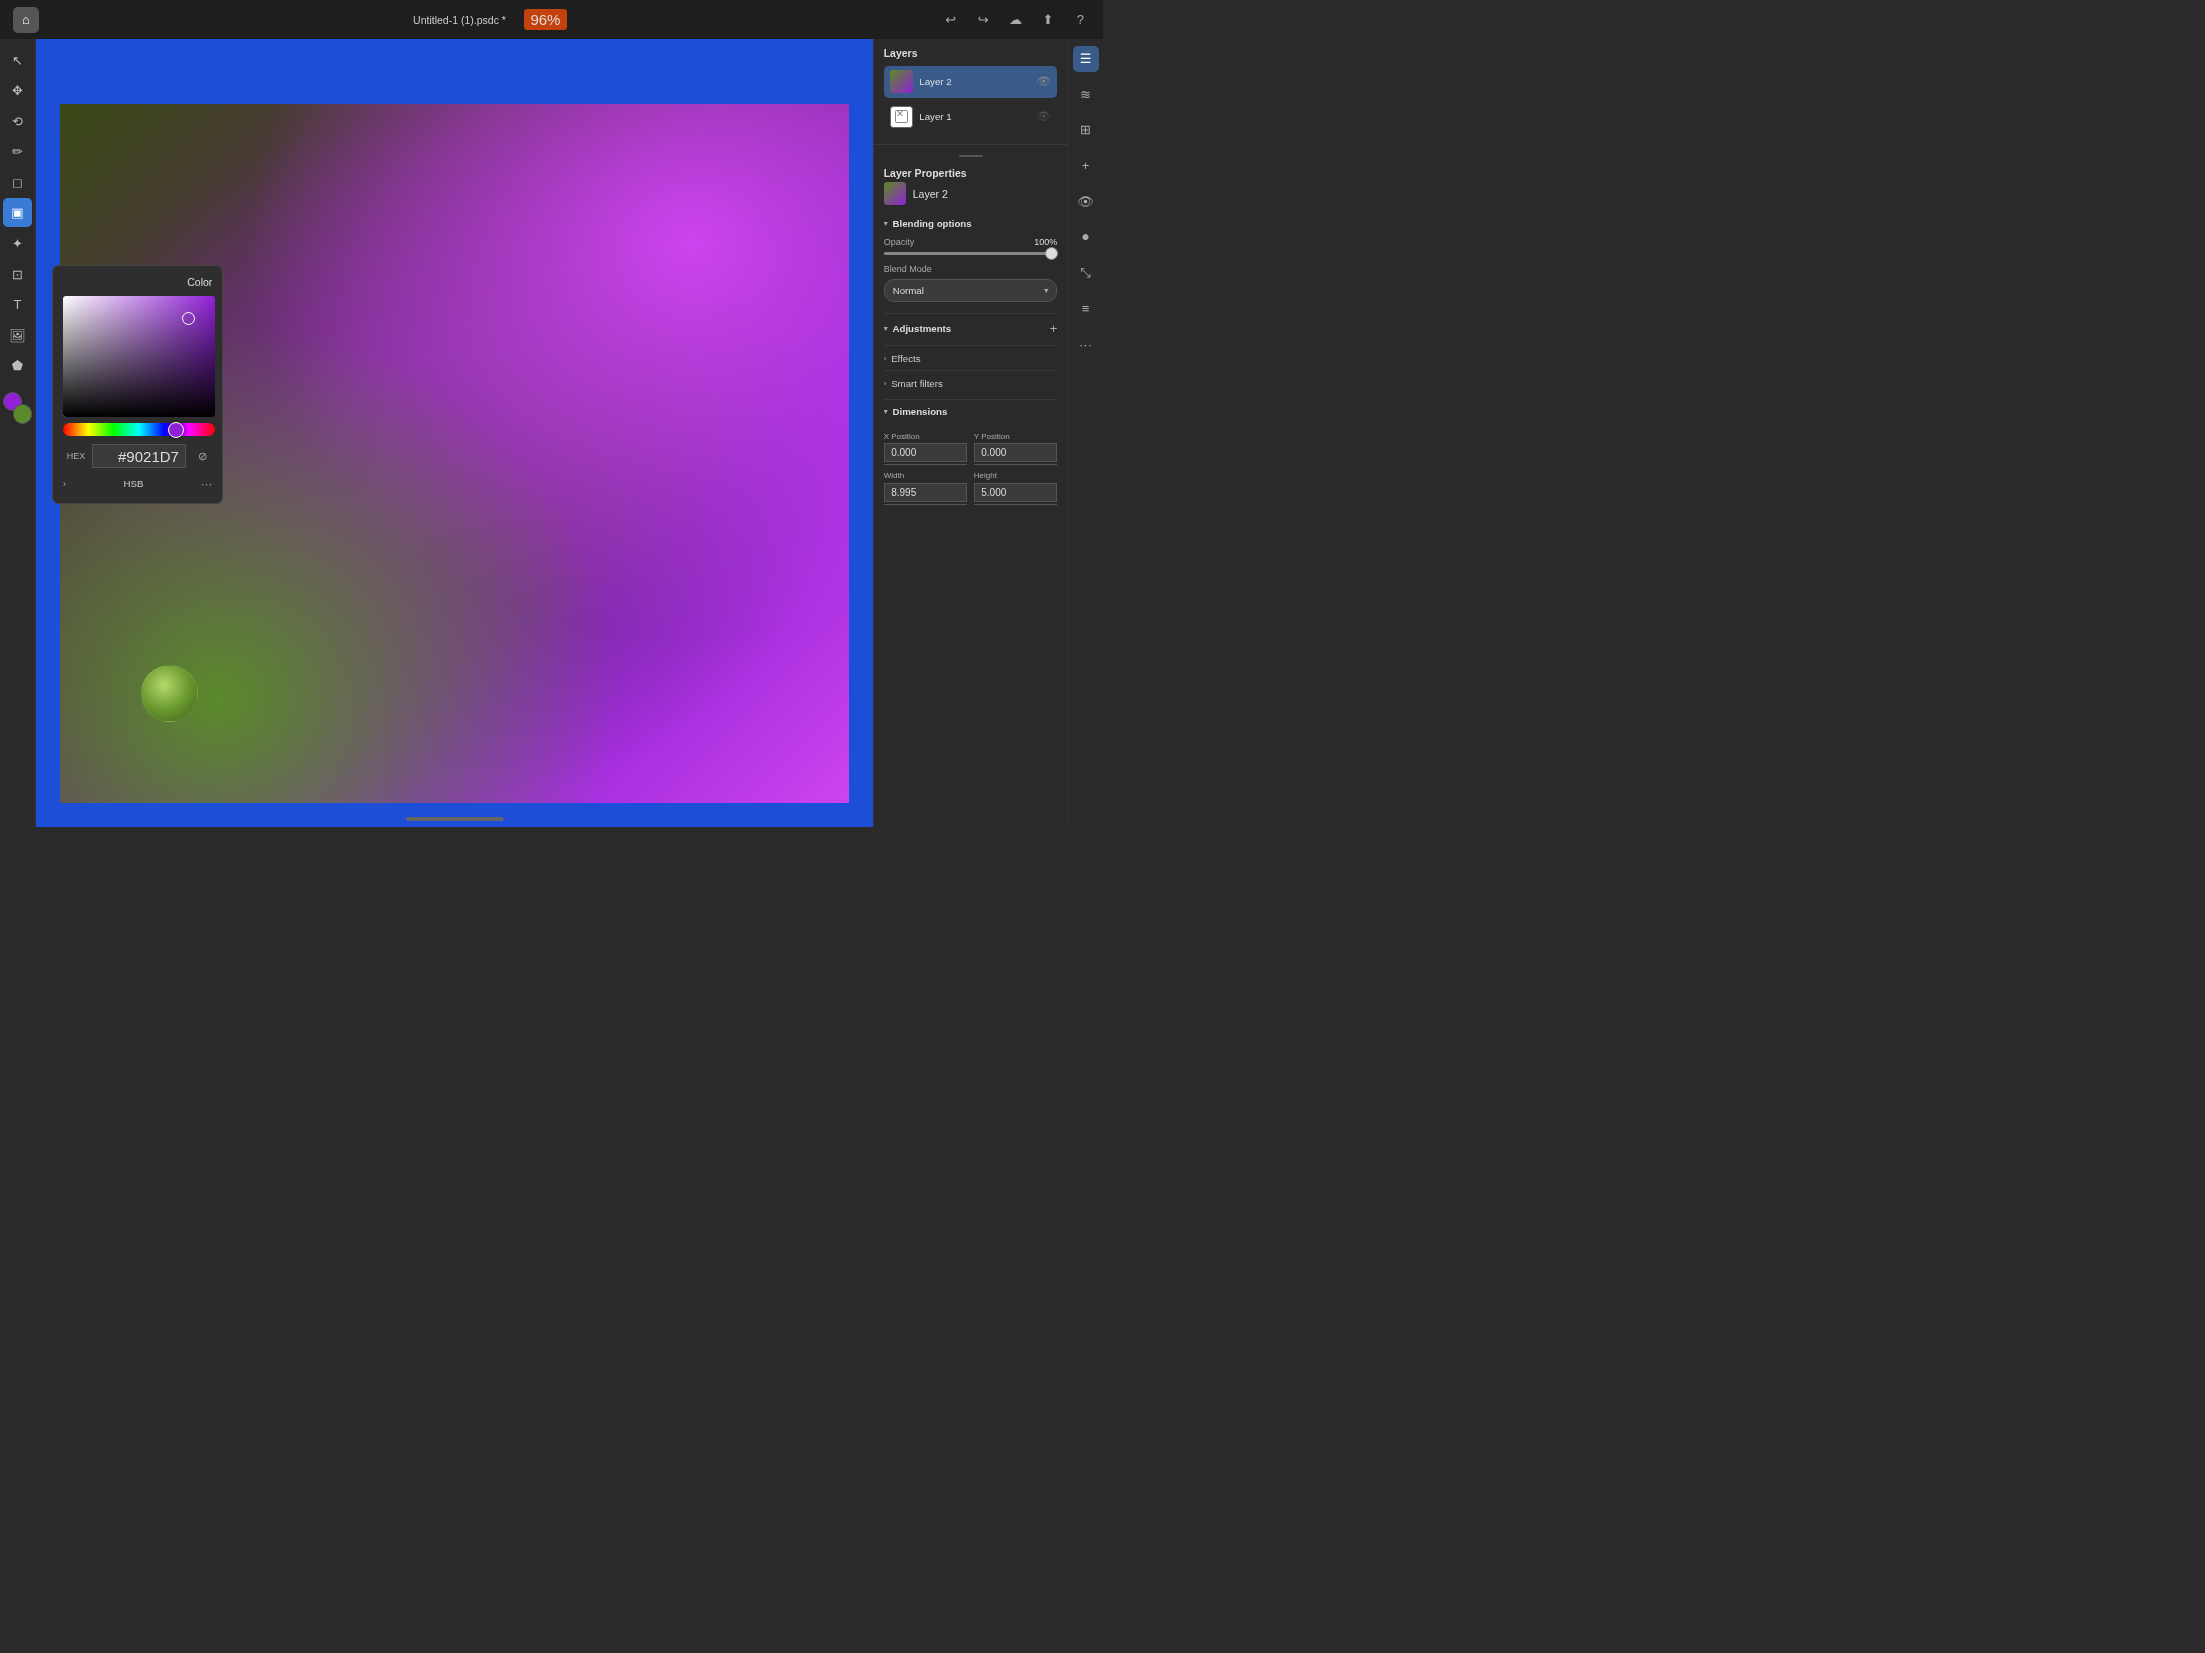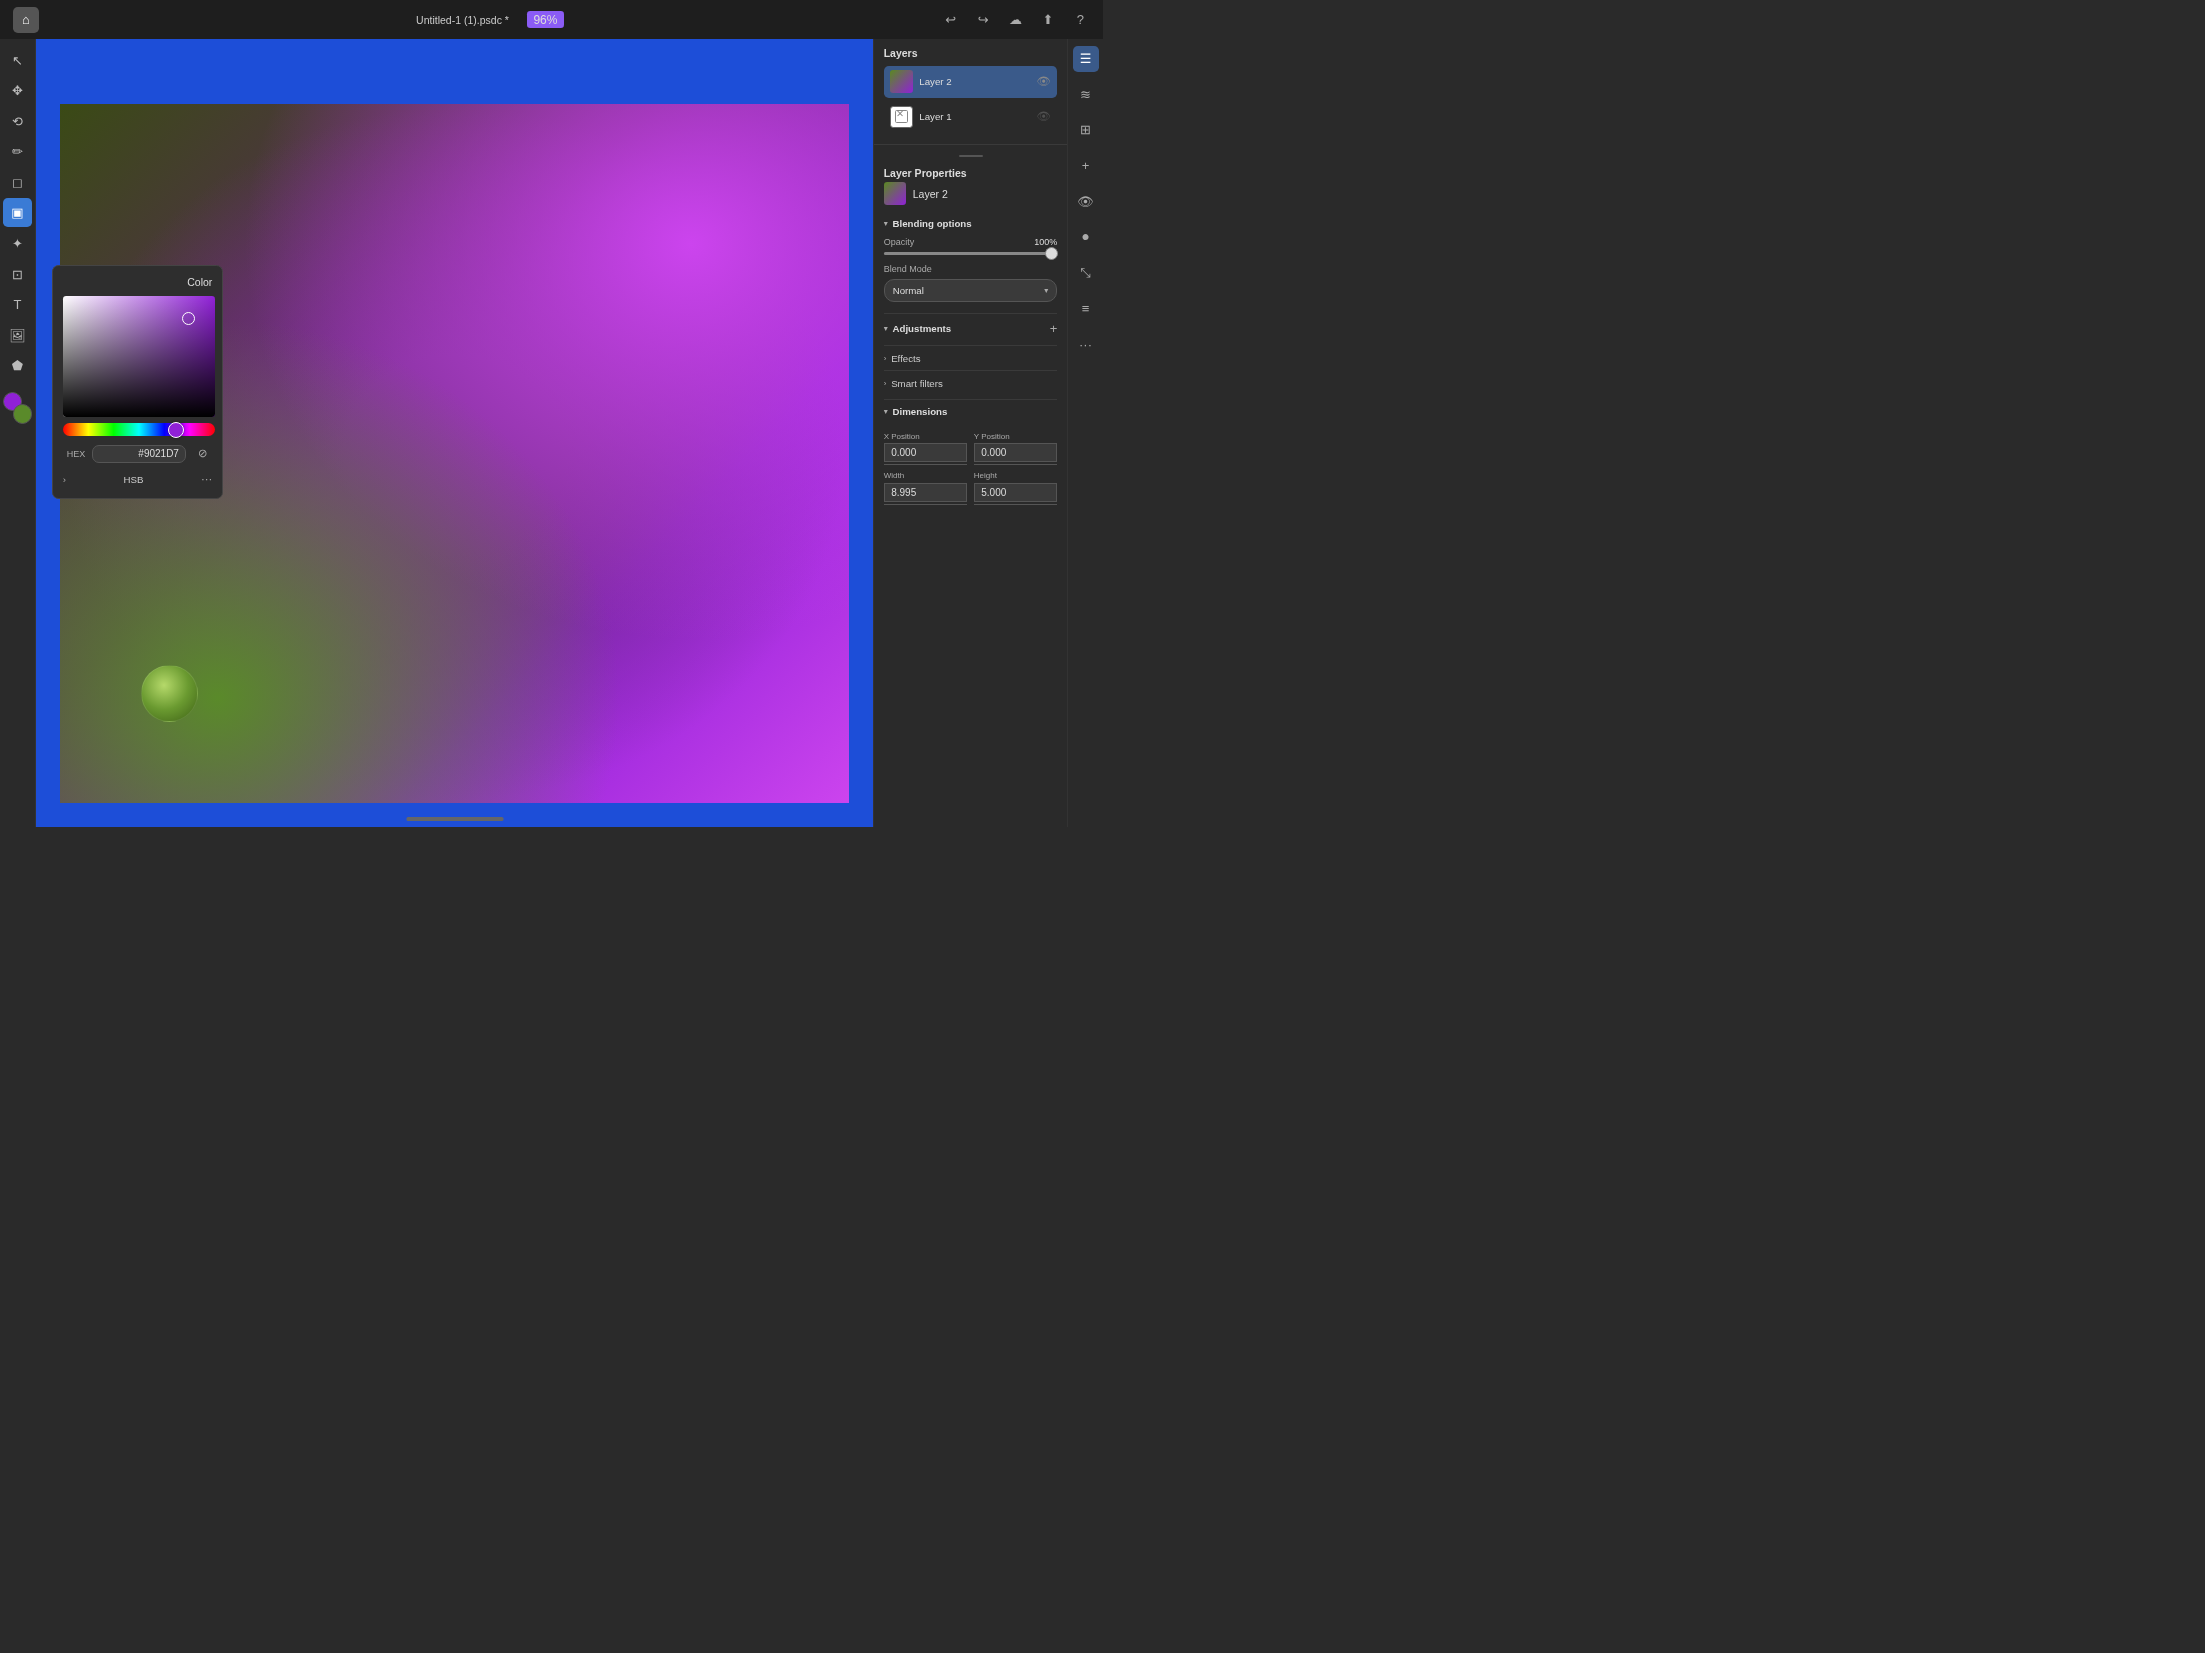--- a/index.html
+++ b/index.html
@@ -25,24 +25,24 @@
       flex-shrink: 0;
     }
     .topbar-left { display: flex; align-items: center; gap: 6.5px; }
     .topbar-center { display: flex; align-items: center; gap: 18px; }
     .topbar-right { display: flex; align-items: center; gap: 13px; }
     .topbar-title {
       font-size: 10.5px;
       color: #ccc;
     }
     .zoom-badge {
-      background: #8b5cf6;
+      background: #c2410c;
       border-radius: 3.2px;
       padding: 1.6px 6.5px;
-      font-size: 12px;
+      font-size: 15px;
       color: #ddd;
     }
     .topbar-icon {
       width: 19.4px;
       height: 19.4px;
       display: flex;
       align-items: center;
       justify-content: center;
       color: #aaa;
       cursor: pointer;
@@ -214,25 +214,25 @@
       align-items: center;
       gap: 6.5px;
       margin-bottom: 6.5px;
     }
     .hex-label {
       font-size: 9px;
       color: #aaa;
       width: 22.6px;
     }
     .hex-value {
-      font-size: 10px;
+      font-size: 15px;
       color: #ddd;
       background: #3a3a3a;
       border: 0.8px solid #555;
-      border-radius: 7px;
+      border-radius: 0;
       padding: 2.4px 6.5px;
       flex: 1;
     }
     .eyedropper-btn {
       width: 19.4px; height: 19.4px;
       display: flex; align-items: center; justify-content: center;
       color: #aaa;
       cursor: pointer;
       font-size: 11.3px;
     }

